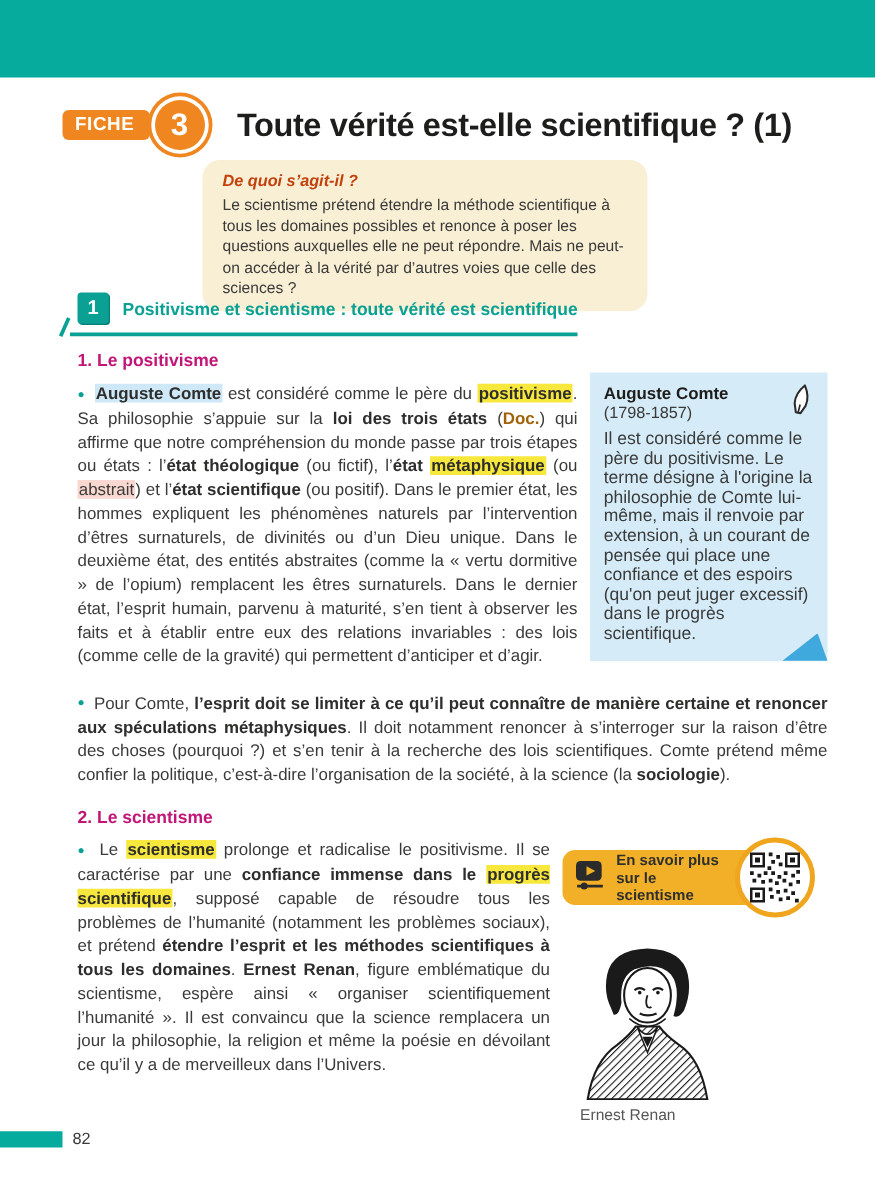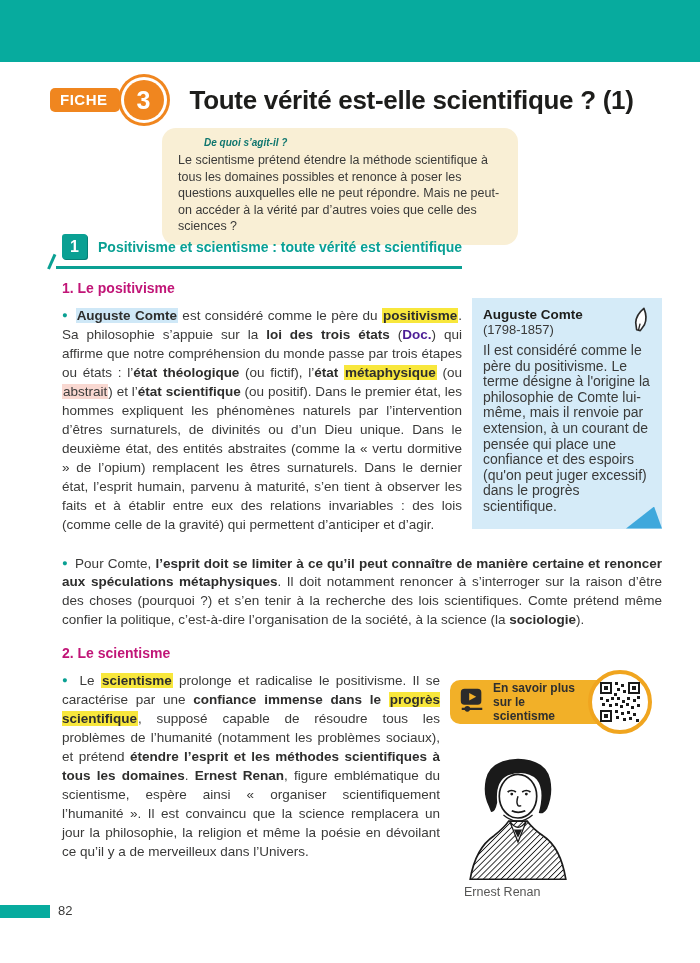--- a/index.html
+++ b/index.html
@@ -13,21 +13,21 @@
   .fiche-label{background:#f0861f;color:#fff;font-weight:700;font-size:15px;letter-spacing:.5px;
                padding:3px 12px 4px 10px;border-radius:5px;margin-right:-4px;position:relative;z-index:1;}
   .fiche-circle{width:40px;height:40px;background:#f0861f;border-radius:50%;color:#fff;
                 display:flex;align-items:center;justify-content:center;font-size:25px;font-weight:800;
                 box-shadow:0 0 0 3px #ffffff,0 0 0 6px #f0861f;margin-left:8px;position:relative;z-index:2;}
   .title{margin:0 0 0 26px;font-size:26px;font-weight:800;color:#1d1d1b;letter-spacing:-.3px;}
 
   
   .intro-box{position:absolute;left:162px;top:128px;width:356px;background:#f9efd5;
              border-radius:14px;padding:9px 16px 10px 16px;box-sizing:border-box;}
-  .intro-heading{color:#0f766e;font-weight:700;font-style:italic;font-size:10px;margin-bottom:4px;margin-left:26px;}
+  .intro-heading{color:#c2410c;font-weight:700;font-style:italic;font-size:13px;margin-bottom:4px;}
   .intro-body{margin:0;font-size:12.5px;line-height:16.5px;color:#3a3a39;}
 
   
   .content{position:absolute;left:62px;top:234px;width:600px;}
   .section-heading{display:inline-flex;align-items:center;border-bottom:3px solid #0aa093;
                    padding-bottom:7px;position:relative;margin-left:-6px;padding-left:6px;}
   .section-heading::before{content:"";position:absolute;left:-9px;bottom:-3px;width:3px;height:16px;
                    background:#0aa093;transform:rotate(24deg);transform-origin:bottom center;}
   .section-num{width:25px;height:25px;background:#0aa093;color:#fff;border-radius:3px;
                display:flex;align-items:center;justify-content:center;font-size:16px;font-weight:800;
@@ -39,21 +39,21 @@
   .row{display:flex;align-items:flex-start;}
   .par{margin:2px 0 0 0;font-size:13.5px;line-height:19px;text-align:justify;color:#3a3a39;}
   .row .par{width:400px;flex:0 0 400px;}
   .row .par.narrow{width:378px;flex:0 0 378px;}
   .par.full{width:600px;margin-top:19px;}
   .bullet-par::before{content:"\25CF\00a0";color:#0aa093;font-size:9.5px;vertical-align:1.5px;letter-spacing:2px;}
   .b{font-weight:700;color:#2e2e2d;}
   .hl-yellow{background:#f8e73c;padding:0 1px;}
   .hl-blue{background:#cfe8f7;padding:0 1px;}
   .hl-pink{background:#f9d8d1;padding:0 1px;}
-  .magenta{color:#4c1d95;font-weight:700;}
+  .magenta{color:#a16207;font-weight:700;}
 
   
   .sidebar{width:190px;flex:0 0 190px;margin-left:10px;margin-top:-5px;background:#d5ebf8;
            padding:9px 11px 14px 11px;box-sizing:border-box;position:relative;}
   .sb-name{font-size:13.5px;font-weight:700;color:#1d1d1b;}
   .sb-dates{font-size:13px;color:#3a3a39;margin-bottom:6px;}
   .sb-body{margin:0;font-size:14px;line-height:15.6px;color:#3a3a39;}
   .quill{position:absolute;top:7px;right:12px;}
   .fold{position:absolute;right:0;bottom:0;width:36px;height:22px;background:#3fa8dc;
         clip-path:polygon(78% 0,0 100%,100% 100%);}

